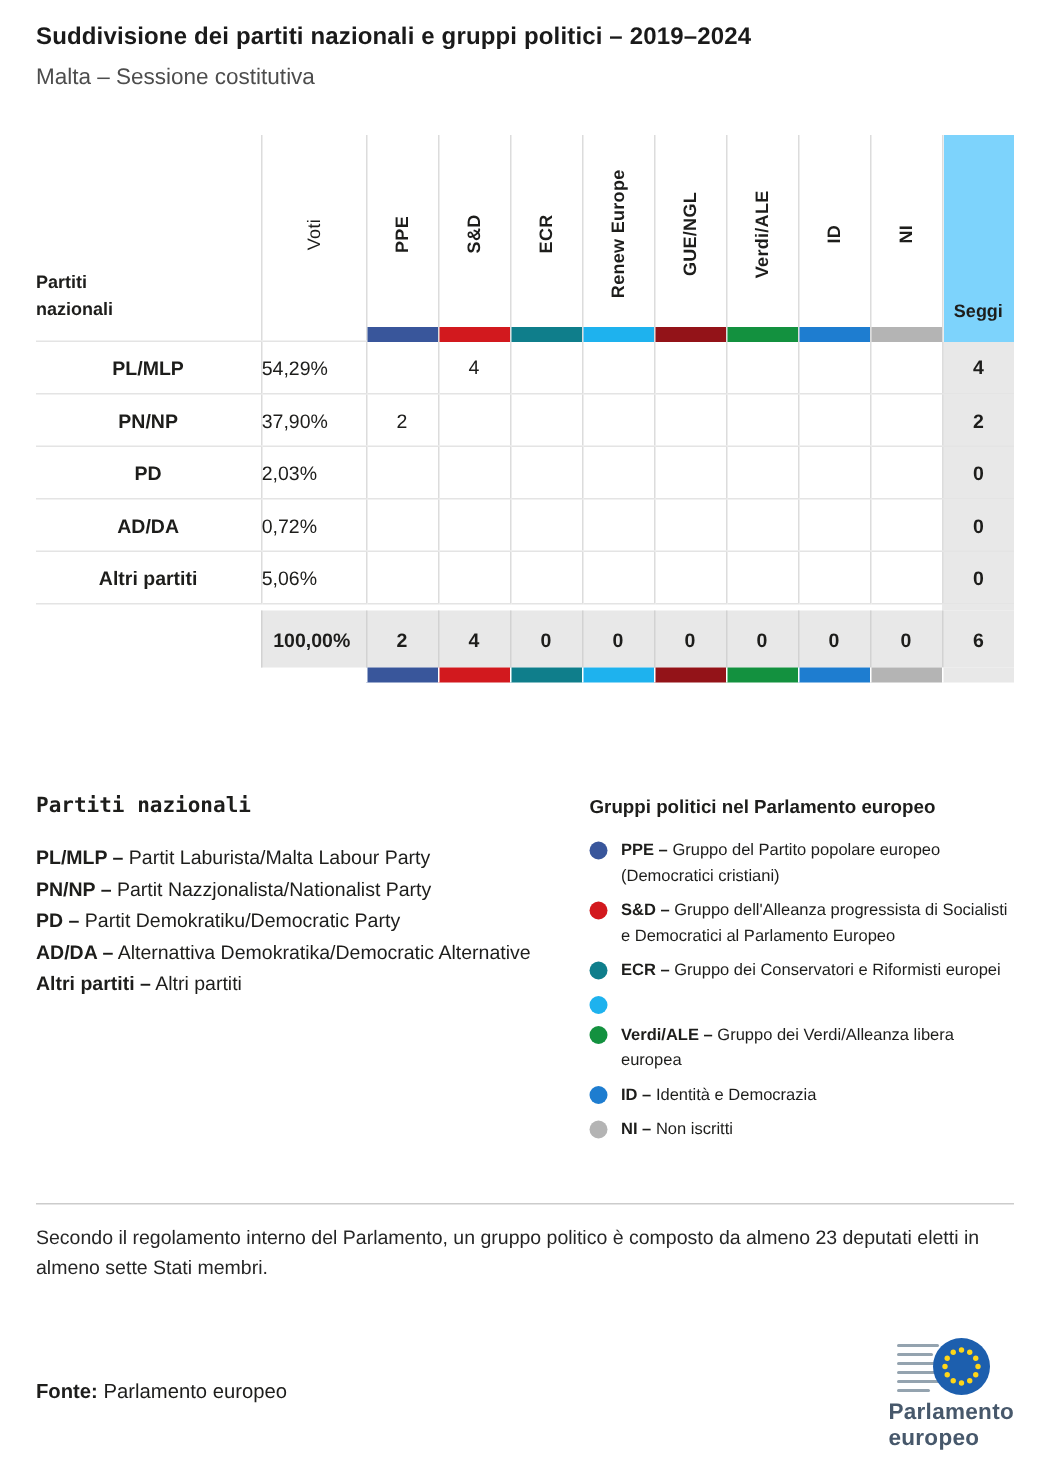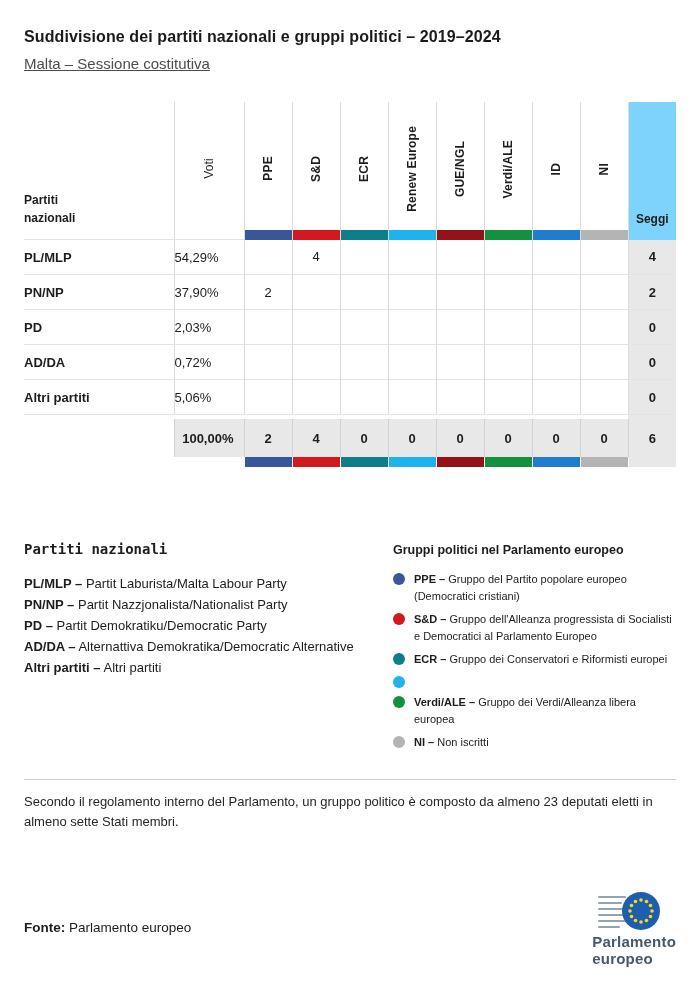--- a/index.html
+++ b/index.html
@@ -1,43 +1,43 @@
 <!DOCTYPE html>
 <html><head>
 <meta charset="utf-8">
 <style>
   html,body { margin:0; padding:0; background:#ffffff; }
   .page {
     position:relative; width:700px; height:985px; overflow:hidden;
     background:#ffffff; font-family:"Liberation Sans", sans-serif; color:#1d1d1b;
   }
-  .content { padding:28px 24px 0 24px; }
+  .content { padding:16px 24px 0 24px; }
 
   h1.title { margin:0; font-size:16px; font-weight:700; color:#1a1a1a; letter-spacing:0.1px; }
-  h2.subtitle { margin:9px 0 0 0; font-size:15px; font-weight:400; color:#4d4d4d;text-decoration:underline; }
+  h2.subtitle { margin:9px 0 0 0; font-size:15px; font-weight:400; color:#4d4d4d; }
 
   
   table.dtable { border-collapse:collapse; table-layout:fixed; width:652px; margin-top:30px; }
   table.dtable th, table.dtable td { padding:0; }
   .vline { border-left:1px solid #dcdcdc; }
 
   thead th { height:137px; vertical-align:middle; text-align:center; position:relative; }
   th.h-party { vertical-align:bottom; text-align:left; border-bottom:1px solid #e4e4e4; }
   .party-head { font-size:12px; font-weight:700; width:66px; line-height:1.45; padding-bottom:12px; }
   th.h-voti { border-bottom:1px solid #e4e4e4; }
   th.h-voti, th.h-group { padding-bottom:14px; }
   .vtext { display:inline-block; writing-mode:vertical-rl; transform:rotate(180deg);
            font-size:12px; font-weight:700; white-space:nowrap; letter-spacing:0.2px; }
   .vt-normal { font-weight:400; }
   .bar { position:absolute; left:0; right:0; bottom:0; height:10px; }
   th.h-seggi { vertical-align:bottom; background:#7dd3fc;margin-left:10px; }
   .seggi-head { font-size:12px; font-weight:700; text-align:center; padding-bottom:14px; }
 
   tr.drow td { height:34px; border-bottom:1px solid #e4e4e4; font-size:13px; color:#1d1d1b; }
-  td.c-party { font-weight:700; text-align:left; }
+  td.c-party { font-weight:700; text-align:center; }
   td.c-voti { text-align:left; padding-right:10px; }
   td.c-group { text-align:center; }
   td.c-seggi { text-align:center; font-weight:700; background:#e8e8e8; border-bottom:1px solid #e8e8e8; }
 
   tr.spacer td { height:4px; border:none; }
   tr.spacer td.sp-seggi { background:#e8e8e8; }
 
   tr.trow td { height:38px; background:#e8e8e8; font-size:13px; font-weight:700; text-align:center; }
   tr.trow td.t-party { background:transparent; }
   tr.trow td.t-voti { text-align:right; padding-right:10px; }
@@ -55,21 +55,21 @@
   .party-item { font-size:13px; line-height:21px; color:#1d1d1b; }
   .party-item b { font-weight:700; }
 
   .legend-right { flex:1; padding-left:17px; }
   .legend-right h4 { margin:2px 0 14px 0; font-size:12.5px; font-weight:700; color:#1d1d1b; }
   .gitem { display:flex; align-items:flex-start; margin-bottom:6px; font-size:11px; line-height:17px; color:#1d1d1b; }
   .dot { width:12px; height:12px; border-radius:50%; flex:0 0 12px; margin:2px 9px 0 0; background:#ccc; }
   .gtext b { font-weight:700; }
 
   
-  .footnote-sec { margin:22px 24px 0 24px; border-top:1px solid #cccccc; padding-top:12px; }
+  .footnote-sec { margin:34px 24px 0 24px; border-top:1px solid #cccccc; padding-top:12px; }
   .footnote { margin:0; font-size:13px; line-height:1.5; color:#262626; max-width:652px; }
 
   
   .footer { position:absolute; left:24px; right:24px; bottom:18px;
             display:flex; justify-content:space-between; align-items:center; }
   .source { font-size:13.5px; color:#1d1d1b; }
   .source b { font-weight:700;margin-top:24px; }
   .logo { display:flex; align-items:center;flex-direction:column; }
   .logo svg { display:block; margin-right:8px; }
   .logo-text { font-size:15px; font-weight:700; color:#47586b; line-height:1.1; letter-spacing:0.2px; }
@@ -262,20 +262,24 @@
         <div class="gitem">
           <span class="dot" style="background-color: rgb(15, 126, 139);"></span>
           <span class="gtext"><b>ECR –</b> <span>Gruppo dei Conservatori e Riformisti europei</span></span>
         </div>
         <div class="gitem">
           <span class="dot" style="background-color: rgb(30, 178, 238);"></span>
         </div>
         <div class="gitem">
           <span class="dot" style="background-color: rgb(19, 145, 63);"></span>
           <span class="gtext"><b>Verdi/ALE –</b> <span>Gruppo dei Verdi/Alleanza libera europea</span></span>
+        </div>
+        <div class="gitem">
+          <span class="dot" style="background-color: rgb(30, 125, 208);"></span>
+          <span class="gtext"><b>ID –</b> <span>Identità e Democrazia</span></span>
         </div>
         <div class="gitem">
           <span class="dot" style="background-color: rgb(180, 180, 180);"></span>
           <span class="gtext"><b>NI –</b> <span>Non iscritti</span></span>
         </div>
       </div>
     </div>
   </div>
 
   <div class="footnote-sec">

